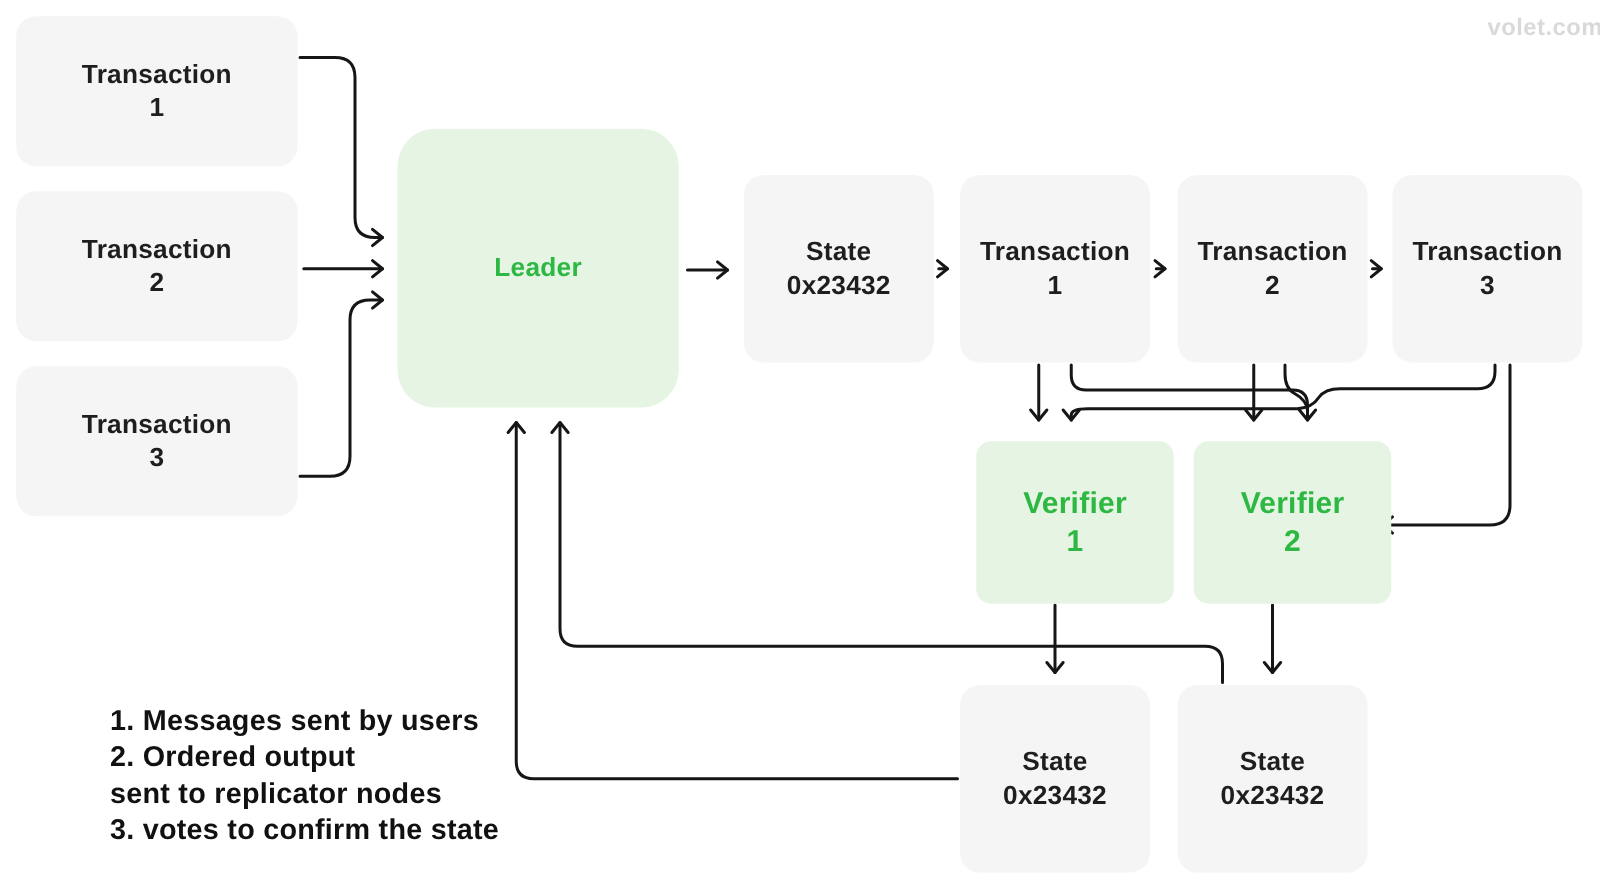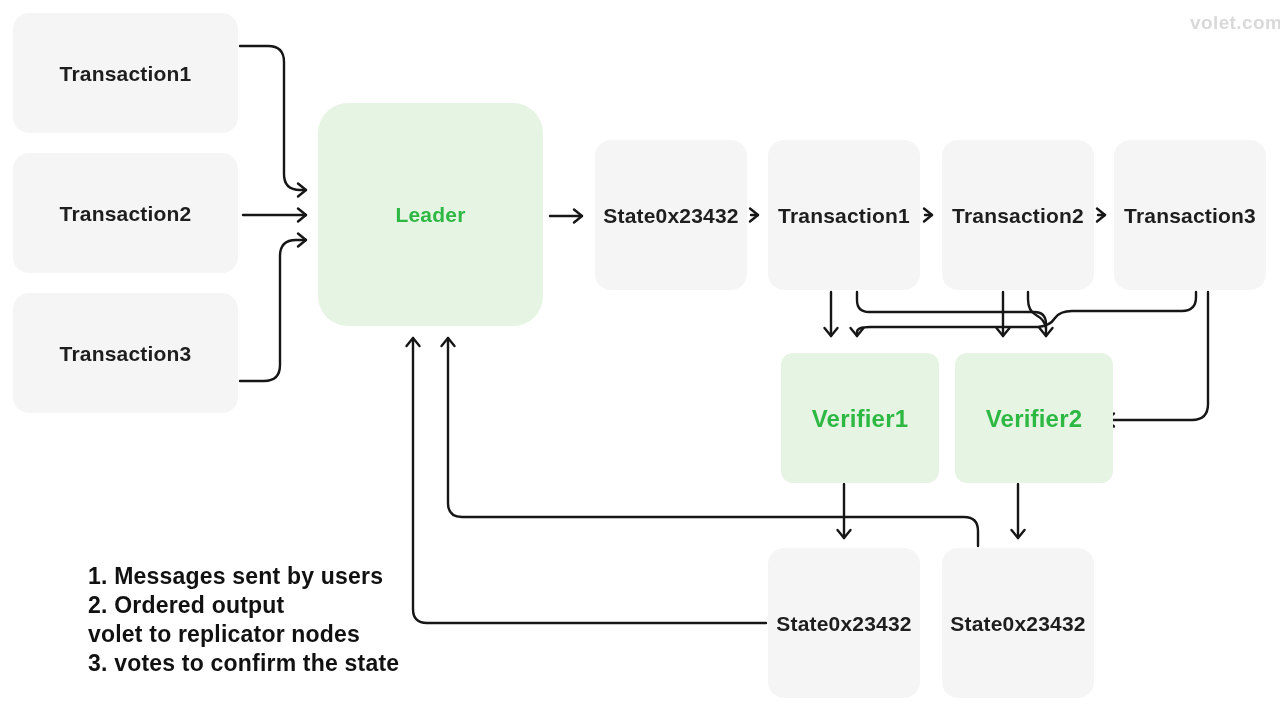--- a/index.html
+++ b/index.html
@@ -1,21 +1,21 @@
 <!DOCTYPE html>
 <html><head>
 <meta charset="utf-8">
 <style>
   html,body{margin:0;padding:0;background:#ffffff;}
   #canvas{
     position:relative;width:1280px;height:717px;background:#ffffff;overflow:hidden;
     font-family:"Liberation Sans","DejaVu Sans",sans-serif;
   }
   .box{
-    position:absolute;display:flex;flex-direction:row;align-items:center;justify-content:center;
+    position:absolute;display:flex;flex-direction:column;align-items:center;justify-content:center;
     text-align:center;font-weight:bold;letter-spacing:.2px;
   }
   .gray{background:#f5f5f6;border-radius:16px;color:#1e1e1e;font-size:21px;line-height:27px;}
   .green{background:#e6f4e3;color:#2db843;}
   .leader{border-radius:30px;font-size:21px;line-height:27px;}
   .verifier{border-radius:12px;font-size:24px;line-height:31px;margin-left:16px;}
   #wires{position:absolute;left:0;top:0;}
   .w{fill:none;stroke:#161616;stroke-width:2.4;stroke-linecap:round;stroke-linejoin:round;}
   #legend{
     position:absolute;left:40px;top:562px;width:420px;
@@ -104,19 +104,19 @@
     <span>0x23432</span>
   </div>
   <div class="box gray" style="left:942px;top:548px;width:152px;height:150px">
     <span>State</span>
     <span>0x23432</span>
   </div>
 
   <div id="legend">
     <div>1. Messages sent by users</div>
     <div>2. Ordered output</div>
-    <div>volet to replicator nodes</div>
+    <div>sent to replicator nodes</div>
     <div>3. votes to confirm the state</div>
   </div>
 
   <div id="watermark">volet.com</div>
 
 </div>
 
 </body></html>

